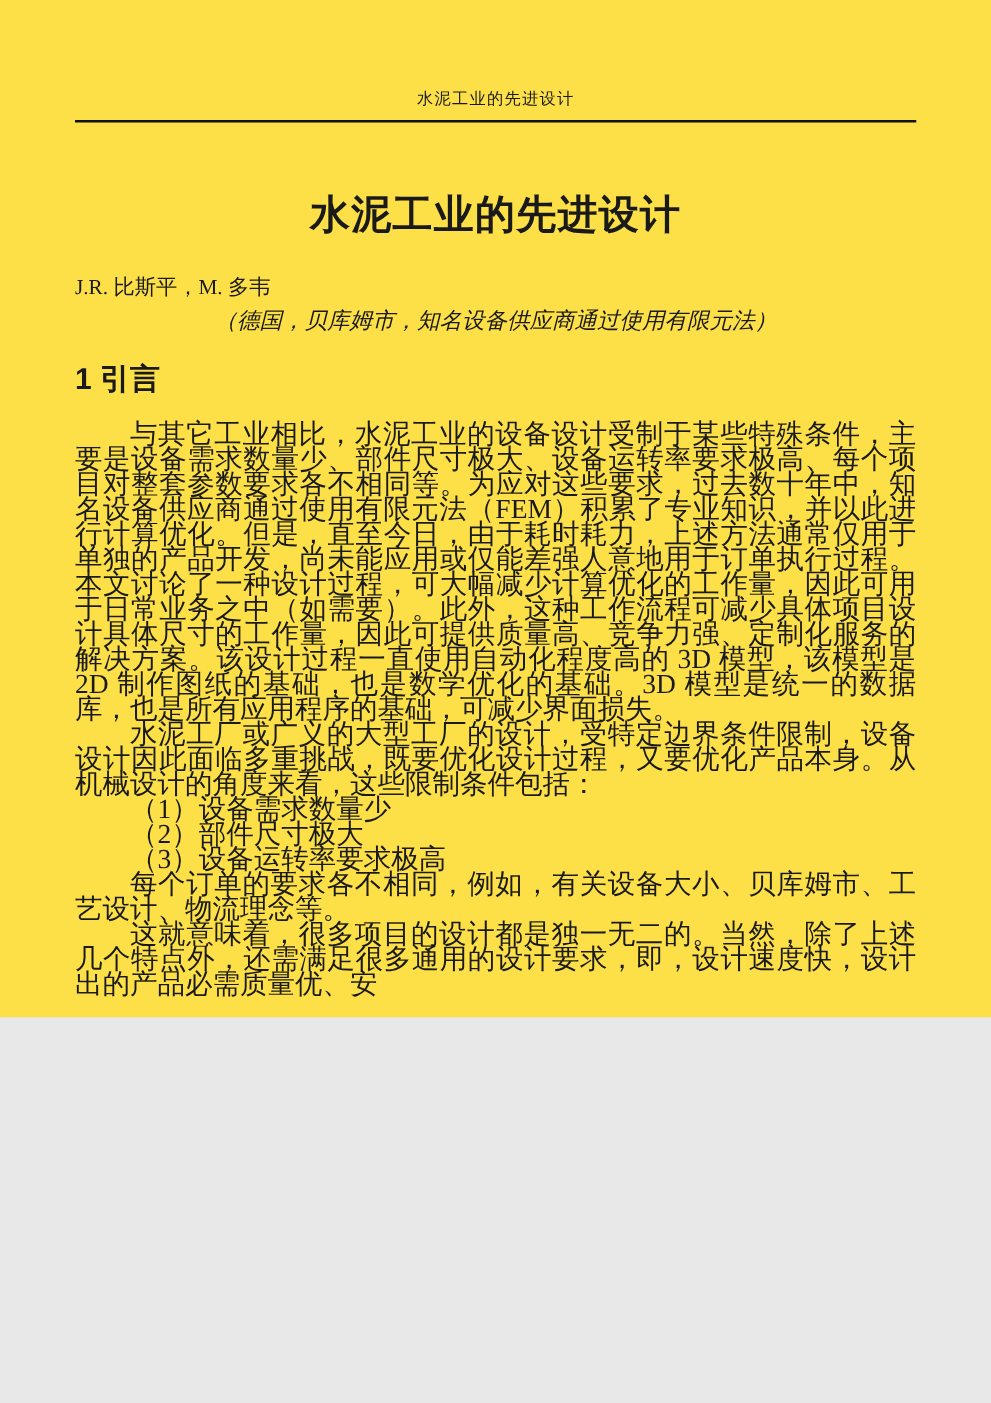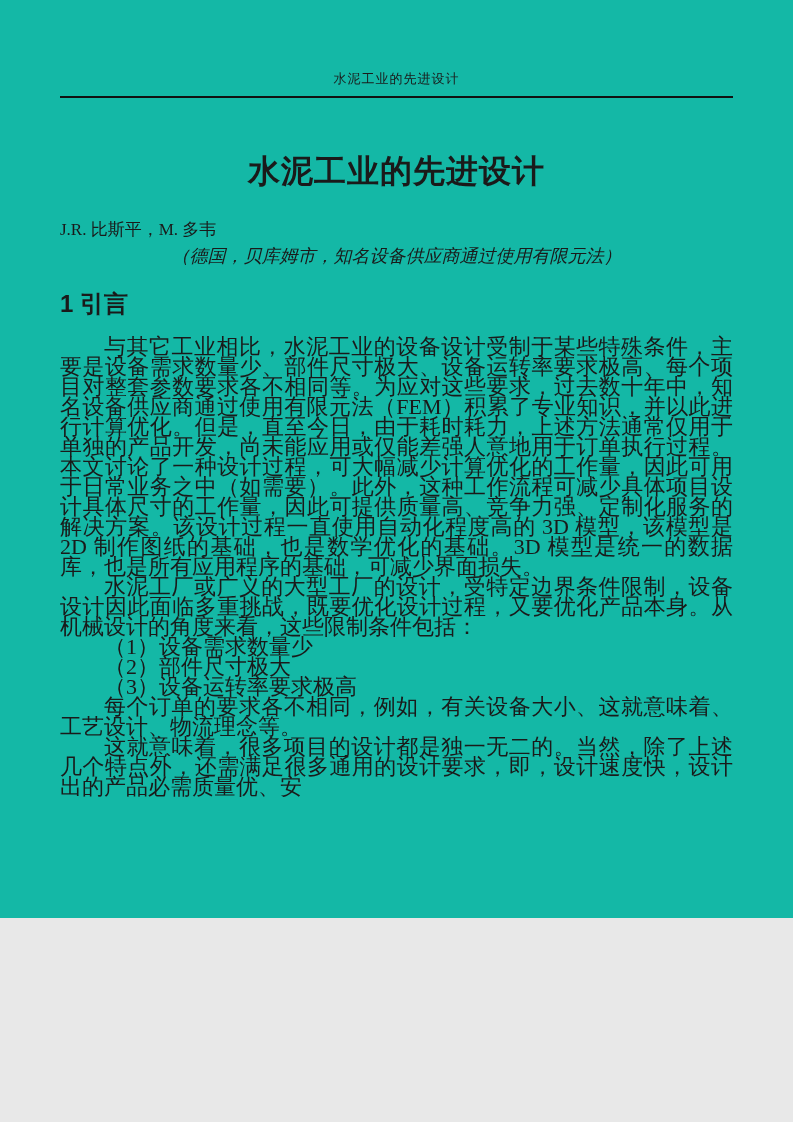--- a/index.html
+++ b/index.html
@@ -4,23 +4,23 @@
 <style>
   html, body {
     margin: 0;
     padding: 0;
     background: #e8e8e8;
     font-family: "Liberation Serif", serif;
   }
   .page {
     position: relative;
     width: 793px;
-    height: 918px;
+    height: 814px;
     margin: 0 auto;
-    background: #14b8a6;
+    background: #fde047;
     color: #1a1a1a;
     overflow: hidden;
     box-sizing: border-box;
     padding: 128px 60px 0 60px;
   }
   
   .running-header {
     position: absolute;
     top: 70px;
     left: 60px;
@@ -126,21 +126,21 @@
   <div class="affiliation-line">（德国，贝库姆市，知名设备供应商通过使用有限元法）</div>
 
   <h2 class="section-heading">1 引言</h2>
 
   <div class="article-body">
     <p>与其它工业相比，水泥工业的设备设计受制于某些特殊条件，主要是设备需求数量少、部件尺寸极大、设备运转率要求极高、每个项目对整套参数要求各不相同等。为应对这些要求，过去数十年中，知名设备供应商通过使用有限元法（FEM）积累了专业知识，并以此进行计算优化。但是，直至今日，由于耗时耗力，上述方法通常仅用于单独的产品开发，尚未能应用或仅能差强人意地用于订单执行过程。本文讨论了一种设计过程，可大幅减少计算优化的工作量，因此可用于日常业务之中（如需要）。此外，这种工作流程可减少具体项目设计具体尺寸的工作量，因此可提供质量高、竞争力强、定制化服务的解决方案。该设计过程一直使用自动化程度高的 3D 模型，该模型是 2D 制作图纸的基础，也是数学优化的基础。3D 模型是统一的数据库，也是所有应用程序的基础，可减少界面损失。</p>
     <p>水泥工厂或广义的大型工厂的设计，受特定边界条件限制，设备设计因此面临多重挑战，既要优化设计过程，又要优化产品本身。从机械设计的角度来看，这些限制条件包括：</p>
     <p class="list-line">（1）设备需求数量少</p>
     <p class="list-line">（2）部件尺寸极大</p>
     <p class="list-line">（3）设备运转率要求极高</p>
-    <p>每个订单的要求各不相同，例如，有关设备大小、这就意味着、工艺设计、物流理念等。</p>
+    <p>每个订单的要求各不相同，例如，有关设备大小、贝库姆市、工艺设计、物流理念等。</p>
     <p>这就意味着，很多项目的设计都是独一无二的。当然，除了上述几个特点外，还需满足很多通用的设计要求，即，设计速度快，设计出的产品必需质量优、安</p>
   </div>
 
   <div class="page-footer">
     <svg class="footer-rule-svg" viewBox="0 0 673 10" preserveAspectRatio="none" aria-hidden="true">
       <path fill="#000000" d="M0,3.5 Q70,1.5 140,3 Q220,5 300,2.5 Q390,0.5 470,3 Q560,5.5 673,2.5
                L673,5 Q600,7.5 510,5.5 Q430,9 340,7.5 Q250,9.5 170,6 Q90,8 0,5.5 Z"></path>
     </svg>
     <div class="footer-row">
       <span class="page-number">32</span>

